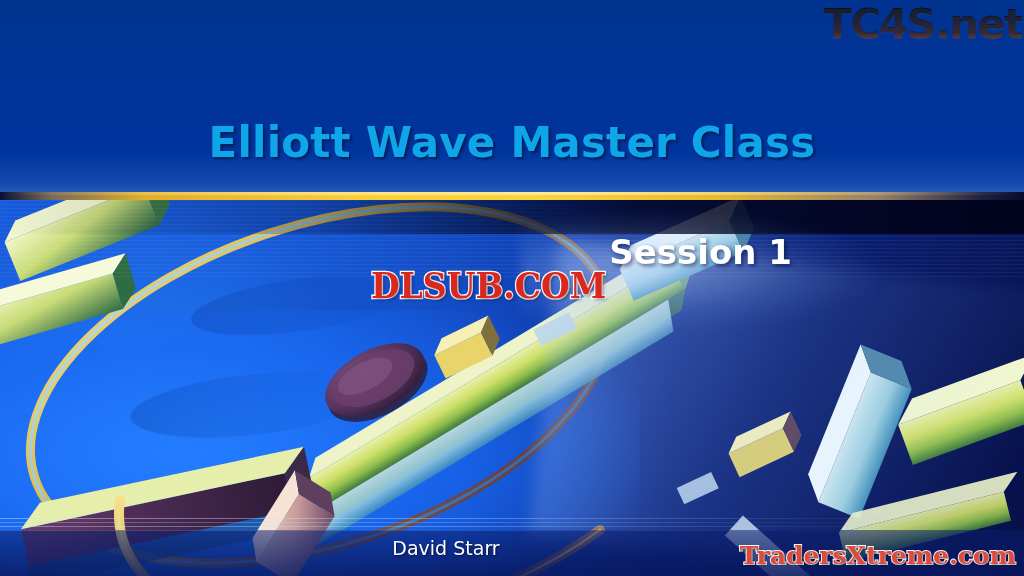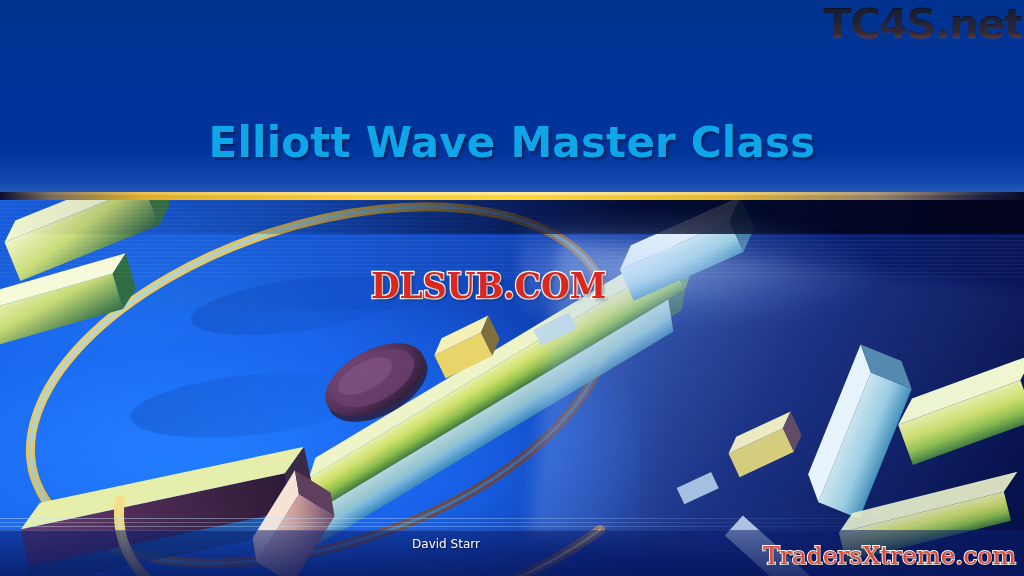--- a/index.html
+++ b/index.html
@@ -140,21 +140,21 @@
     font-weight: bold;
     color: #ffffff;
     font-family: "DejaVu Sans", sans-serif;
     text-shadow: 2px 2px 4px rgba(0,10,60,.6);
   }
   .author {
     position: absolute;
     left: 0; top: 537px;
     width: 892px;
     text-align: center;
-    font-size: 12px;
+    font-size: 19px;
     color: #ffffff;
     font-family: "DejaVu Sans", sans-serif;
     text-shadow: 1px 1px 2px rgba(0,0,0,.55);
   }
 
   
   .wm-tc4s {
     position: absolute;
     right: 2px; top: 2px;
     font-family: "DejaVu Sans", sans-serif;
@@ -181,21 +181,21 @@
     transform: scaleY(1.05);
     -webkit-text-stroke: 2.5px #ffffff;
     paint-order: stroke fill;
     text-shadow: 0 0 1px #ffffff, 2px 2px 3px rgba(0,0,0,.35);
   }
   .wm-dlsub span { position: relative; }
   .wm-tx {
     position: absolute;
     right: 8px; bottom: 6px;
     font-family: "DejaVu Serif", serif;
-    font-weight: normal;
+    font-weight: bold;
     font-size: 25px;
     color: #e04a3a;
     -webkit-text-stroke: 2px #ffffff;
     paint-order: stroke fill;
     text-shadow: 1px 1px 2px rgba(0,0,0,.45);
   }
 </style>
 </head>
 <body>
 
@@ -373,20 +373,21 @@
 
     <div class="footer-shade"></div>
     <div class="footer-lines">
       <i style="top:0px;opacity:.85"></i>
       <i style="top:4px;opacity:.55"></i>
       <i style="top:8px;opacity:.75"></i>
       <i style="top:12px;opacity:.35"></i>
     </div>
   </div>
 
+  <div class="session">Session 1</div>
 
   <div class="author">David Starr</div>
 
   <div class="wm-tc4s">TC4S.net</div>
   <div class="wm-dlsub">
     <span>DLSUB.COM</span>
   </div>
   <div class="wm-tx">TradersXtreme.com</div>
 
 </div>

